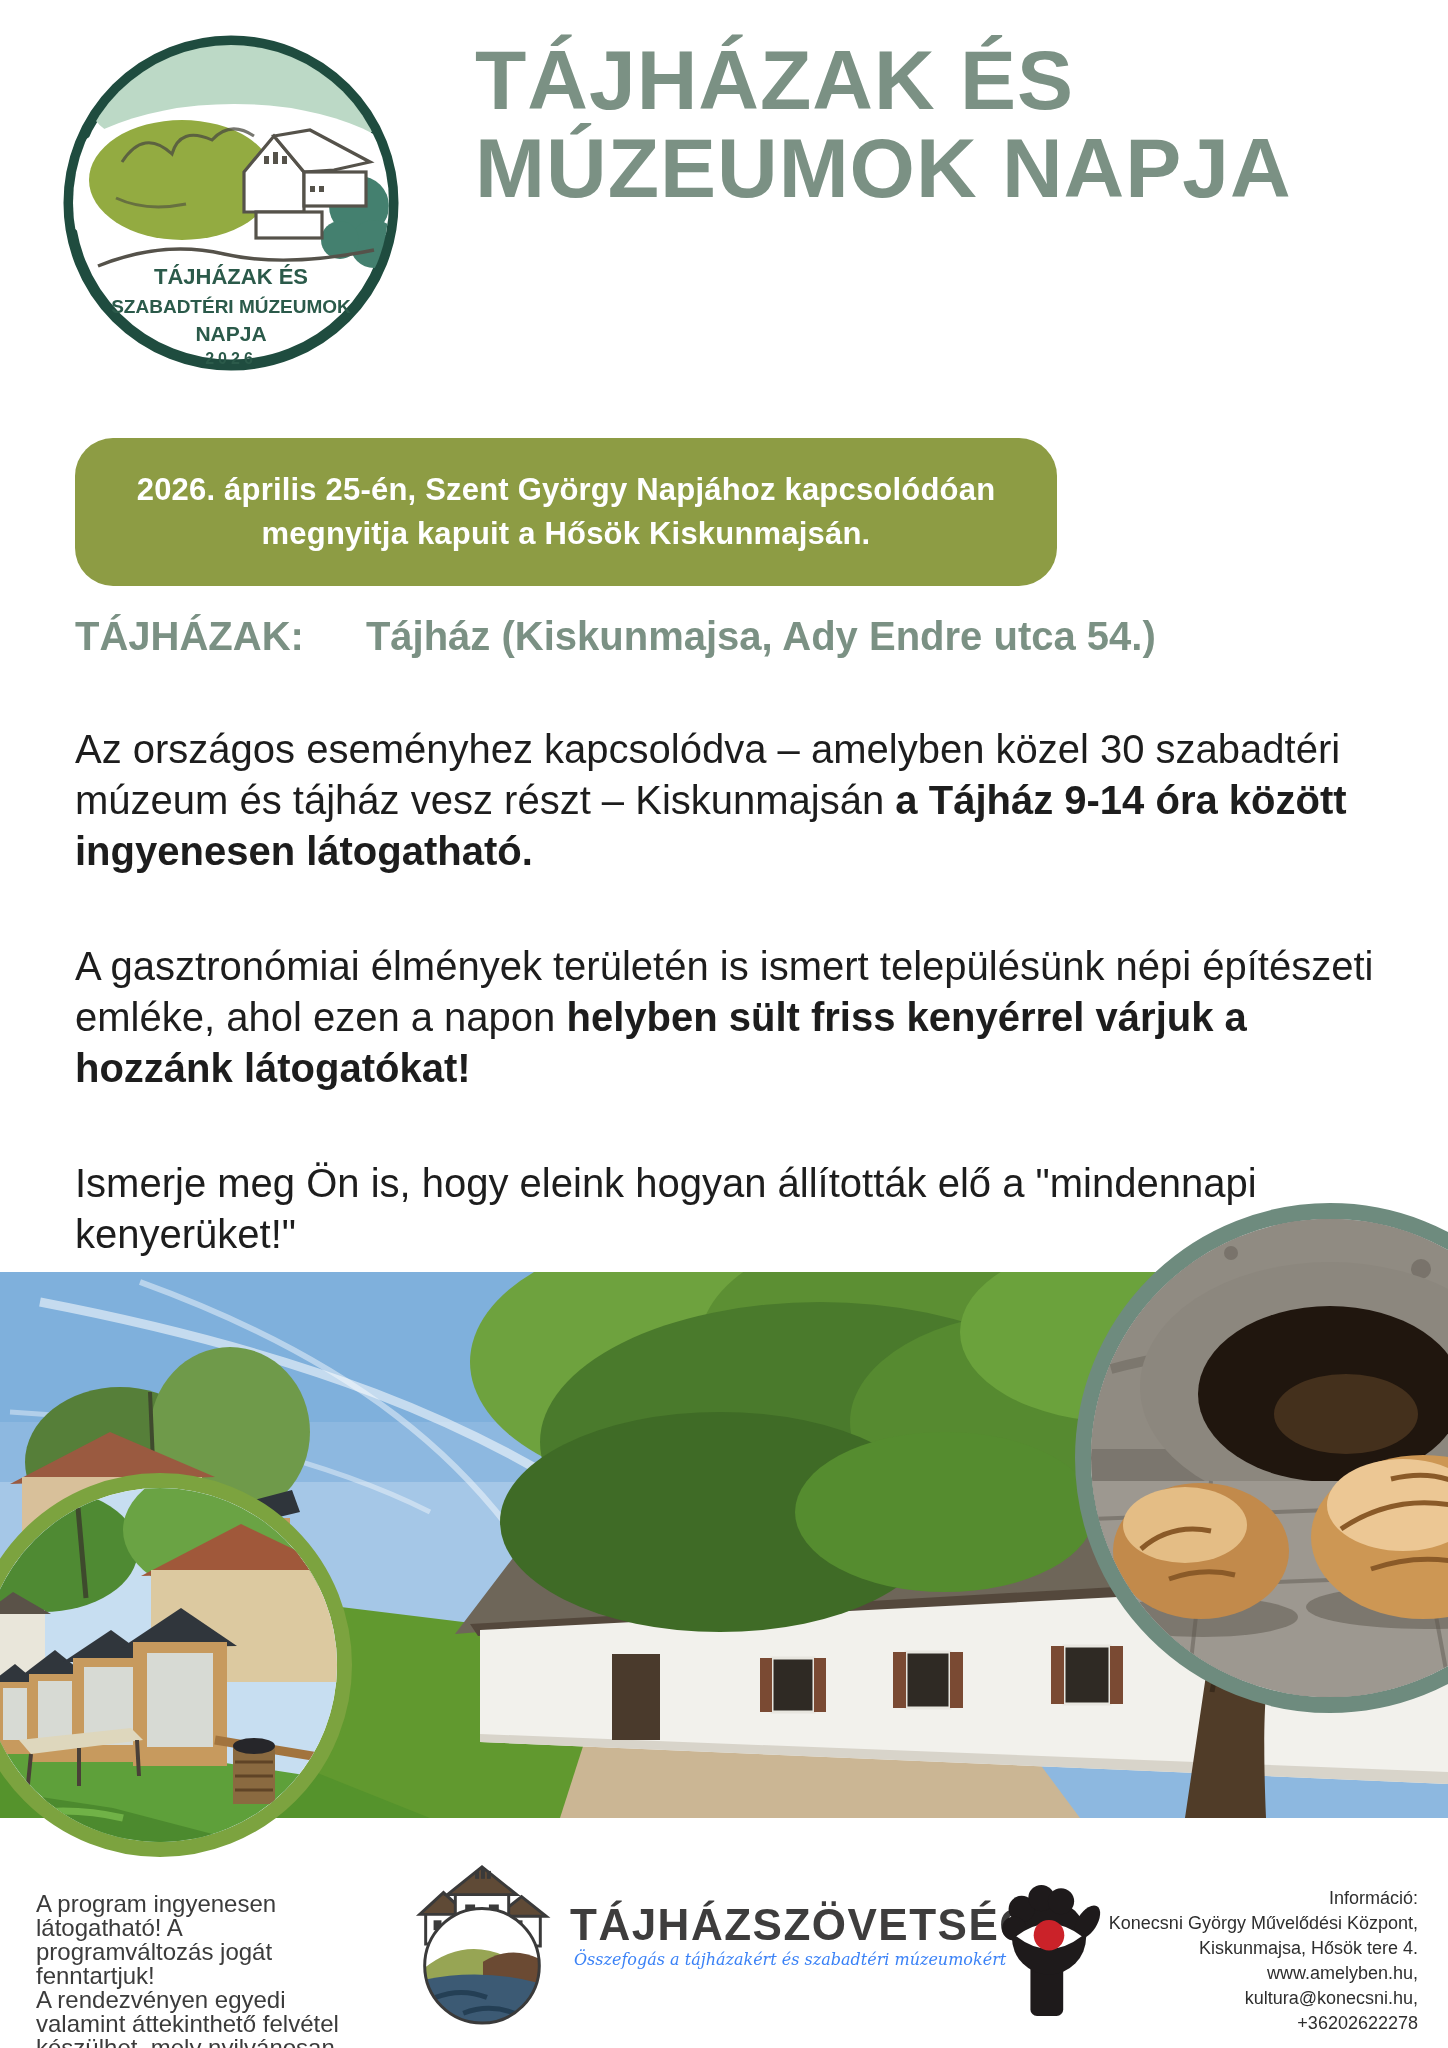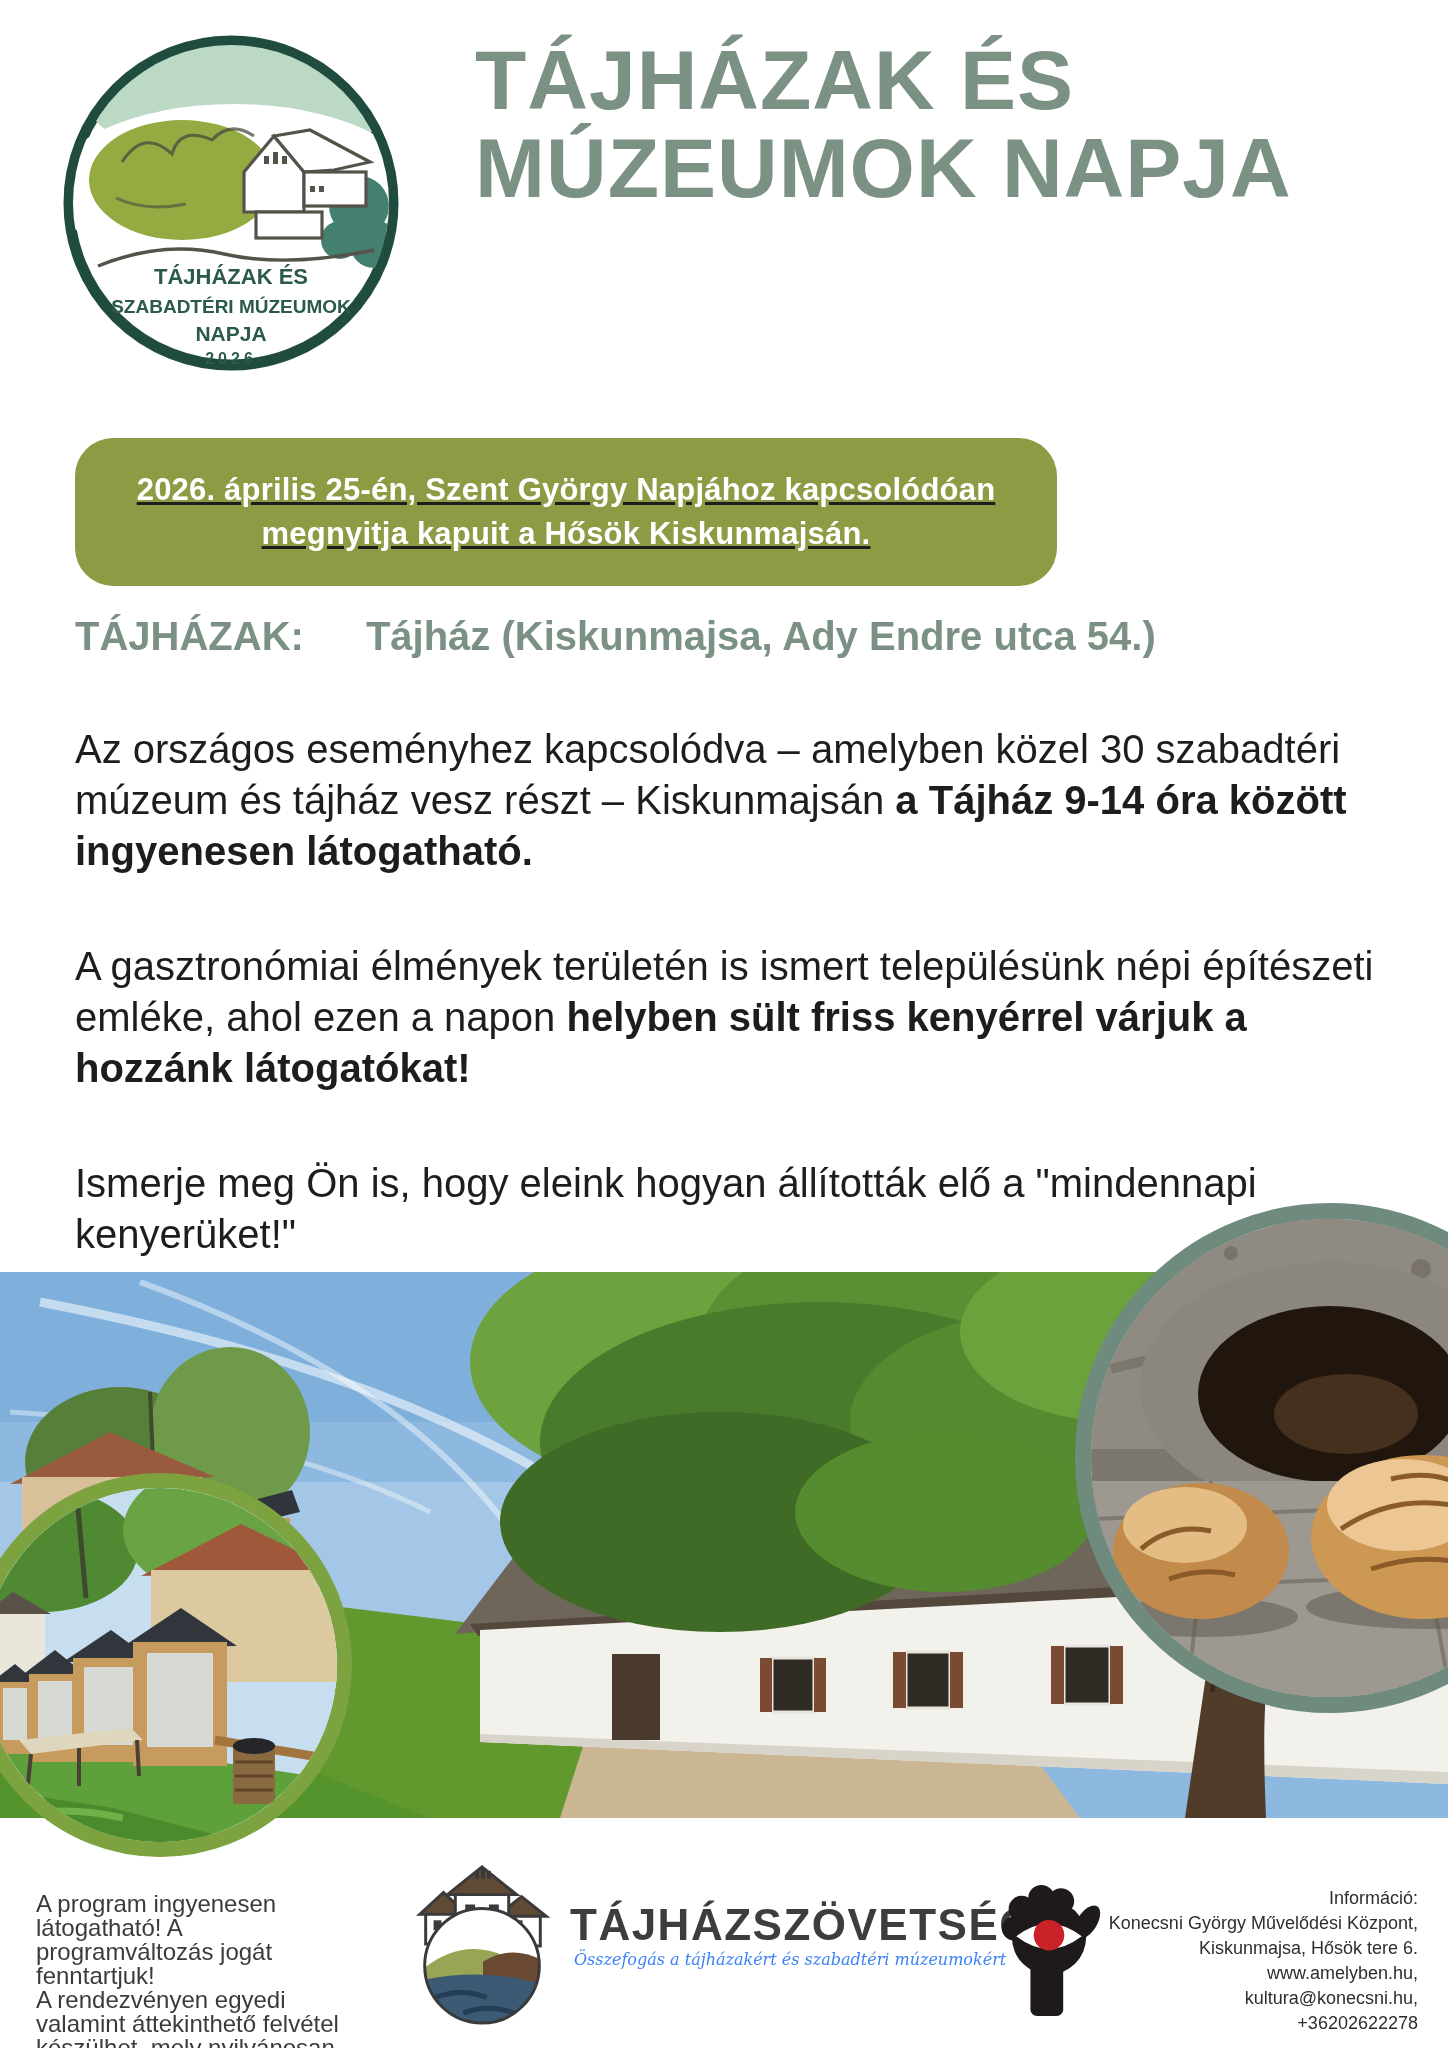--- a/index.html
+++ b/index.html
@@ -7,21 +7,21 @@
     position:relative;width:1448px;height:2048px;background:#ffffff;overflow:hidden;
     font-family:"Liberation Sans",sans-serif;color:#1d1d1d;
   }
   
   .badge{position:absolute;left:58px;top:30px;width:346px;height:346px;}
   .title{position:absolute;left:475px;top:36px;line-height:88px;font-weight:bold;
          font-size:84px;color:#7b9184;letter-spacing:1px;white-space:nowrap;}
   
   .banner{position:absolute;left:75px;top:438px;width:982px;height:148px;border-radius:38px;
           background:#8d9c44;display:flex;flex-direction:column;justify-content:center;
-          align-items:center;gap:8px;text-decoration:underline;}
+          align-items:center;gap:8px;}
   .banner div{color:#ffffff;font-weight:bold;font-size:31px;white-space:nowrap;letter-spacing:.2px;}
   
   .location{position:absolute;left:75px;top:614px;display:flex;font-weight:bold;
             font-size:40px;color:#7b9184;white-space:nowrap;}
   .location .value{margin-left:62px;text-align:right;}
   
   .copy{position:absolute;left:75px;top:724px;width:1320px;font-size:40px;line-height:51px;}
   .copy p{margin:0 0 64px 0;}
   .copy b{font-weight:bold;}
   
@@ -301,18 +301,18 @@
         <ellipse cx="90" cy="44" rx="9" ry="17" transform="rotate(32 90 44)"></ellipse>
       </g>
       <path d="M25,57 Q55,34 85,57 Q55,80 25,57 Z" fill="#ffffff"></path>
       <circle cx="55" cy="56" r="14" fill="#cb2229"></circle>
     </svg>
   </div>
 
   <div class="contact">
     <div>Információ:</div>
     <div>Konecsni György Művelődési Központ,</div>
-    <div>Kiskunmajsa, Hősök tere 6.</div>
+    <div>Kiskunmajsa, Hősök tere 4.</div>
     <div>www.amelyben.hu, kultura@konecsni.hu,</div>
     <div>+36202622278</div>
   </div>
 
 </div>
 
 </body></html>

